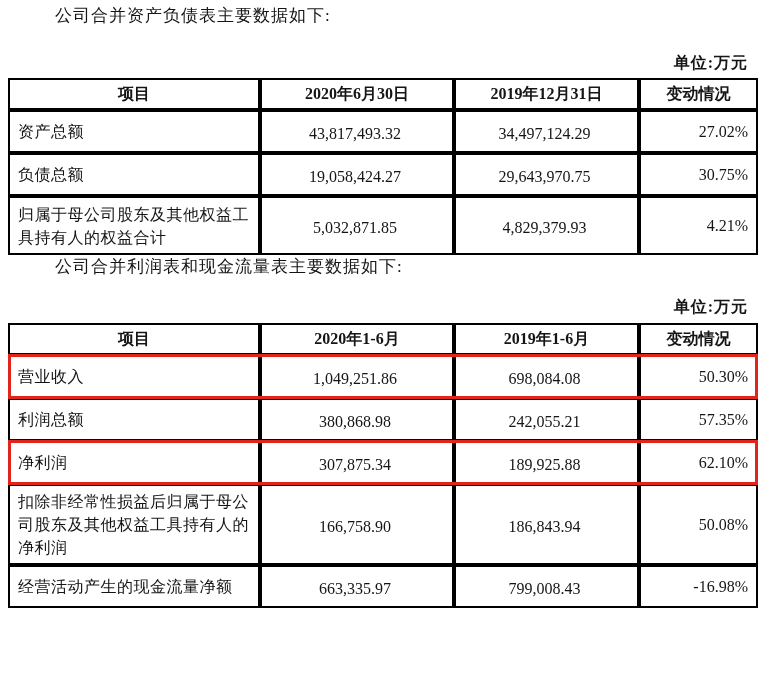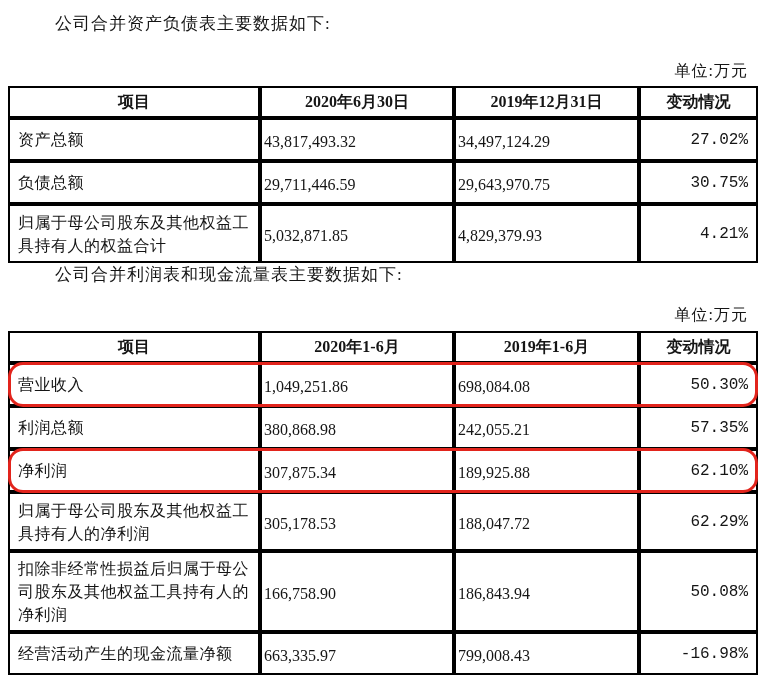--- a/index.html
+++ b/index.html
@@ -14,30 +14,31 @@
     -webkit-font-smoothing: antialiased;
   }
   .page {
     width: 767px;
     height: 691px;
     position: relative;
     overflow: hidden;
   }
   .section-heading {
     margin: 0 0 0 55px;
-    padding-top: 12px;
+    padding-top: 4px;
     font-size: 17px;
     font-weight: normal;
     letter-spacing: 1px;
   }
   .unit-label {
     width: 748px;
     text-align: right;
     font-size: 16px;
     letter-spacing: 1px;
+    font-weight: bold;
   }
   .unit-1 { margin-top: 26px; }
   .unit-2 { margin-top: 19px; }
   table.fin {
     border-collapse: collapse;
     table-layout: fixed;
     margin-left: 8px;
     width: 748px;
   }
   .t1 { margin-top: 4px; }
@@ -60,35 +61,33 @@
   table.fin tr > *:last-child  { border-right-width: 2px; }
   table.fin tr:first-child > * { border-top-width: 2px; }
   table.fin tr:last-child > *  { border-bottom-width: 2px; }
   td.label {
     text-align: left;
     padding: 4px 8px 4px 8px;
     line-height: 23px;
     letter-spacing: 0.5px;
   }
   td.num {
-    text-align: left;
+    text-align: center;
     padding: 4px 6px 0 2px;
   }
   td.pct {
     text-align: right;
     padding: 4px 8px 4px 2px;
-    font-family: Liberation Mono, monospace;
   }
   tr.r1 > td { height: 31px; }
   tr.r2 > td { height: 47px; }
   tr.r3 > td { height: 63px; margin-left: 7px; }
   tr.highlight {
     outline: 3px solid #e2241c;
     outline-offset: -2px;
-    border-radius: 14px;
   }
 </style>
 </head>
 <body>
 
 <div class="page">
 
   <p class="section-heading">公司合并资产负债表主要数据如下:</p>
 
   <div class="unit-label unit-1">单位:万元</div>
@@ -108,21 +107,21 @@
       <th>变动情况</th>
     </tr>
     <tr class="r1">
       <td class="label">资产总额</td>
       <td class="num">43,817,493.32</td>
       <td class="num">34,497,124.29</td>
       <td class="pct">27.02%</td>
     </tr>
     <tr class="r1">
       <td class="label">负债总额</td>
-      <td class="num">29,711,446.59</td>
+      <td class="num">19,058,424.27</td>
       <td class="num">29,643,970.75</td>
       <td class="pct">30.75%</td>
     </tr>
     <tr class="r2">
       <td class="label">归属于母公司股东及其他权益工具持有人的权益合计</td>
       <td class="num">5,032,871.85</td>
       <td class="num">4,829,379.93</td>
       <td class="pct">4.21%</td>
     </tr>
   </tbody>
@@ -157,26 +156,20 @@
       <td class="num">380,868.98</td>
       <td class="num">242,055.21</td>
       <td class="pct">57.35%</td>
     </tr>
     <tr class="r1 highlight">
       <td class="label">净利润</td>
       <td class="num">307,875.34</td>
       <td class="num">189,925.88</td>
       <td class="pct">62.10%</td>
     </tr>
-    <tr class="r2">
-      <td class="label">归属于母公司股东及其他权益工具持有人的净利润</td>
-      <td class="num">305,178.53</td>
-      <td class="num">188,047.72</td>
-      <td class="pct">62.29%</td>
-    </tr>
     <tr class="r3">
       <td class="label">扣除非经常性损益后归属于母公司股东及其他权益工具持有人的净利润</td>
       <td class="num">166,758.90</td>
       <td class="num">186,843.94</td>
       <td class="pct">50.08%</td>
     </tr>
     <tr class="r1">
       <td class="label">经营活动产生的现金流量净额</td>
       <td class="num">663,335.97</td>
       <td class="num">799,008.43</td>

